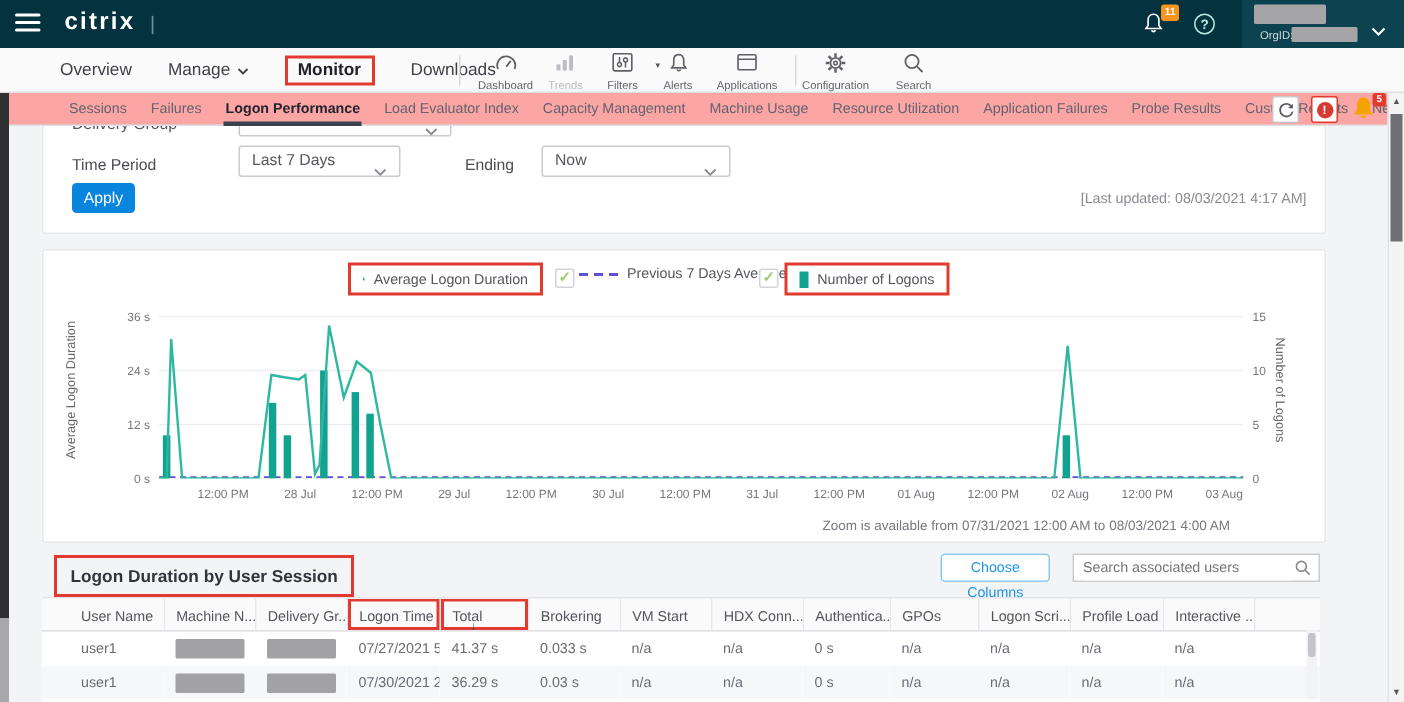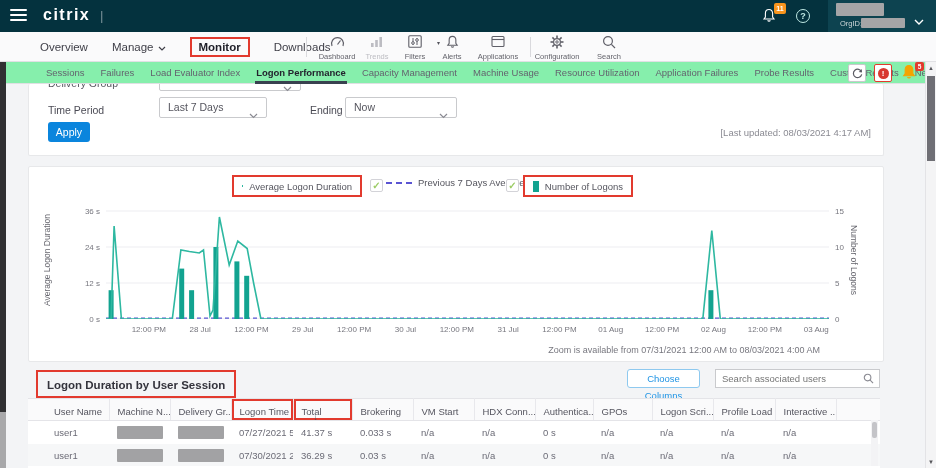--- a/index.html
+++ b/index.html
@@ -36,21 +36,21 @@
   .nav-annot { padding:2px 7px; }
   .nav-annot .nav-item { font-weight:700; color:#1f1f28; }
   .tb-divider { position:absolute; top:5px; width:1px; height:20px; background:#d9d9dd; }
   .tool { position:absolute; top:2px; width:46px; height:27px; text-align:center; cursor:pointer; }
   .tool .ticon { height:15px; display:flex; justify-content:center; align-items:center; }
   .tool .tlabel { font-size:7.5px; color:#63636b; margin-top:3px; }
   .tool.disabled .tlabel { color:#bcbcc2; }
   .tool .caret { position:absolute; right:-2px; top:5px; font-size:6px; color:#55555e; }
 
   
-  .tabbar { position:absolute; left:0; top:62px; width:936px; height:22px; background:#86efac;
+  .tabbar { position:absolute; left:0; top:62px; width:936px; height:22px; background:#fca5a5;
             border-bottom:1px solid #dfe0e3; }
   .tabs { position:absolute; left:45px; top:0; height:22px; display:flex; align-items:center; gap:14px; }
   .tab { font-size:9.5px; color:#63636e; white-space:nowrap; padding:4px 1px 5px 1px; cursor:pointer; position:relative; }
   .tab.active { color:#23232e; font-weight:700; }
   .tab.active:after { content:""; position:absolute; left:0; right:0; bottom:-1px; height:3px; background:#39414f; }
   .tab-btn { position:absolute; top:2px; width:18px; height:18px; border-radius:2px; background:#fff;
              display:flex; align-items:center; justify-content:center; cursor:pointer; }
   .refresh-btn { left:848px; border:1px solid #c9c9cd; }
   .error-btn { left:874px; border:1.5px solid #e23a2e; }
   .err-dot { width:11px; height:11px; background:#d83a32; border-radius:50%; color:#fff; font-size:8px;
@@ -250,22 +250,22 @@
           </div>
           <div class="tlabel">Search</div>
         </div>
       </div>
   </div>
 
   <div class="tabbar">
     <div class="tabs" id="tabs-row">
         <div class="tab">Sessions</div>
         <div class="tab">Failures</div>
+        <div class="tab active">Logon Performance</div>
         <div class="tab">Load Evaluator Index</div>
-        <div class="tab active">Logon Performance</div>
         <div class="tab">Capacity Management</div>
         <div class="tab">Machine Usage</div>
         <div class="tab">Resource Utilization</div>
         <div class="tab">Application Failures</div>
         <div class="tab">Probe Results</div>
         <div class="tab">Custom Reports</div>
         <div class="tab">Network</div>
       </div>
     <div class="tab-btn refresh-btn">
       <svg width="11" height="11" viewBox="0 0 12 12">
@@ -296,21 +296,21 @@
           </svg></span>
     </div>
     <div class="flt-label" style="left:19px; top:20px">Time Period</div>
     <div class="dropdown" style="left:130px; top:13px; width:108px">
       <span>Last 7 Days</span>
       <span class="dd-chev"><svg width="9" height="6" viewBox="0 0 9 6">
             <polyline points="1,1 4.5,4.5 8,1" fill="none" stroke="#8a8a92" stroke-width="1.2"></polyline>
           </svg></span>
     </div>
     <div class="flt-label" style="left:281px; top:20px">Ending</div>
-    <div class="dropdown" style="left:316px; top:13px; width:112px">
+    <div class="dropdown" style="left:332px; top:13px; width:126px">
       <span>Now</span>
       <span class="dd-chev"><svg width="9" height="6" viewBox="0 0 9 6">
             <polyline points="1,1 4.5,4.5 8,1" fill="none" stroke="#8a8a92" stroke-width="1.2"></polyline>
           </svg></span>
     </div>
     <div class="apply-btn">Apply</div>
     <div class="last-updated">[Last updated: 08/03/2021 4:17 AM]</div>
   </div>
 
   <div class="card chart-card">

